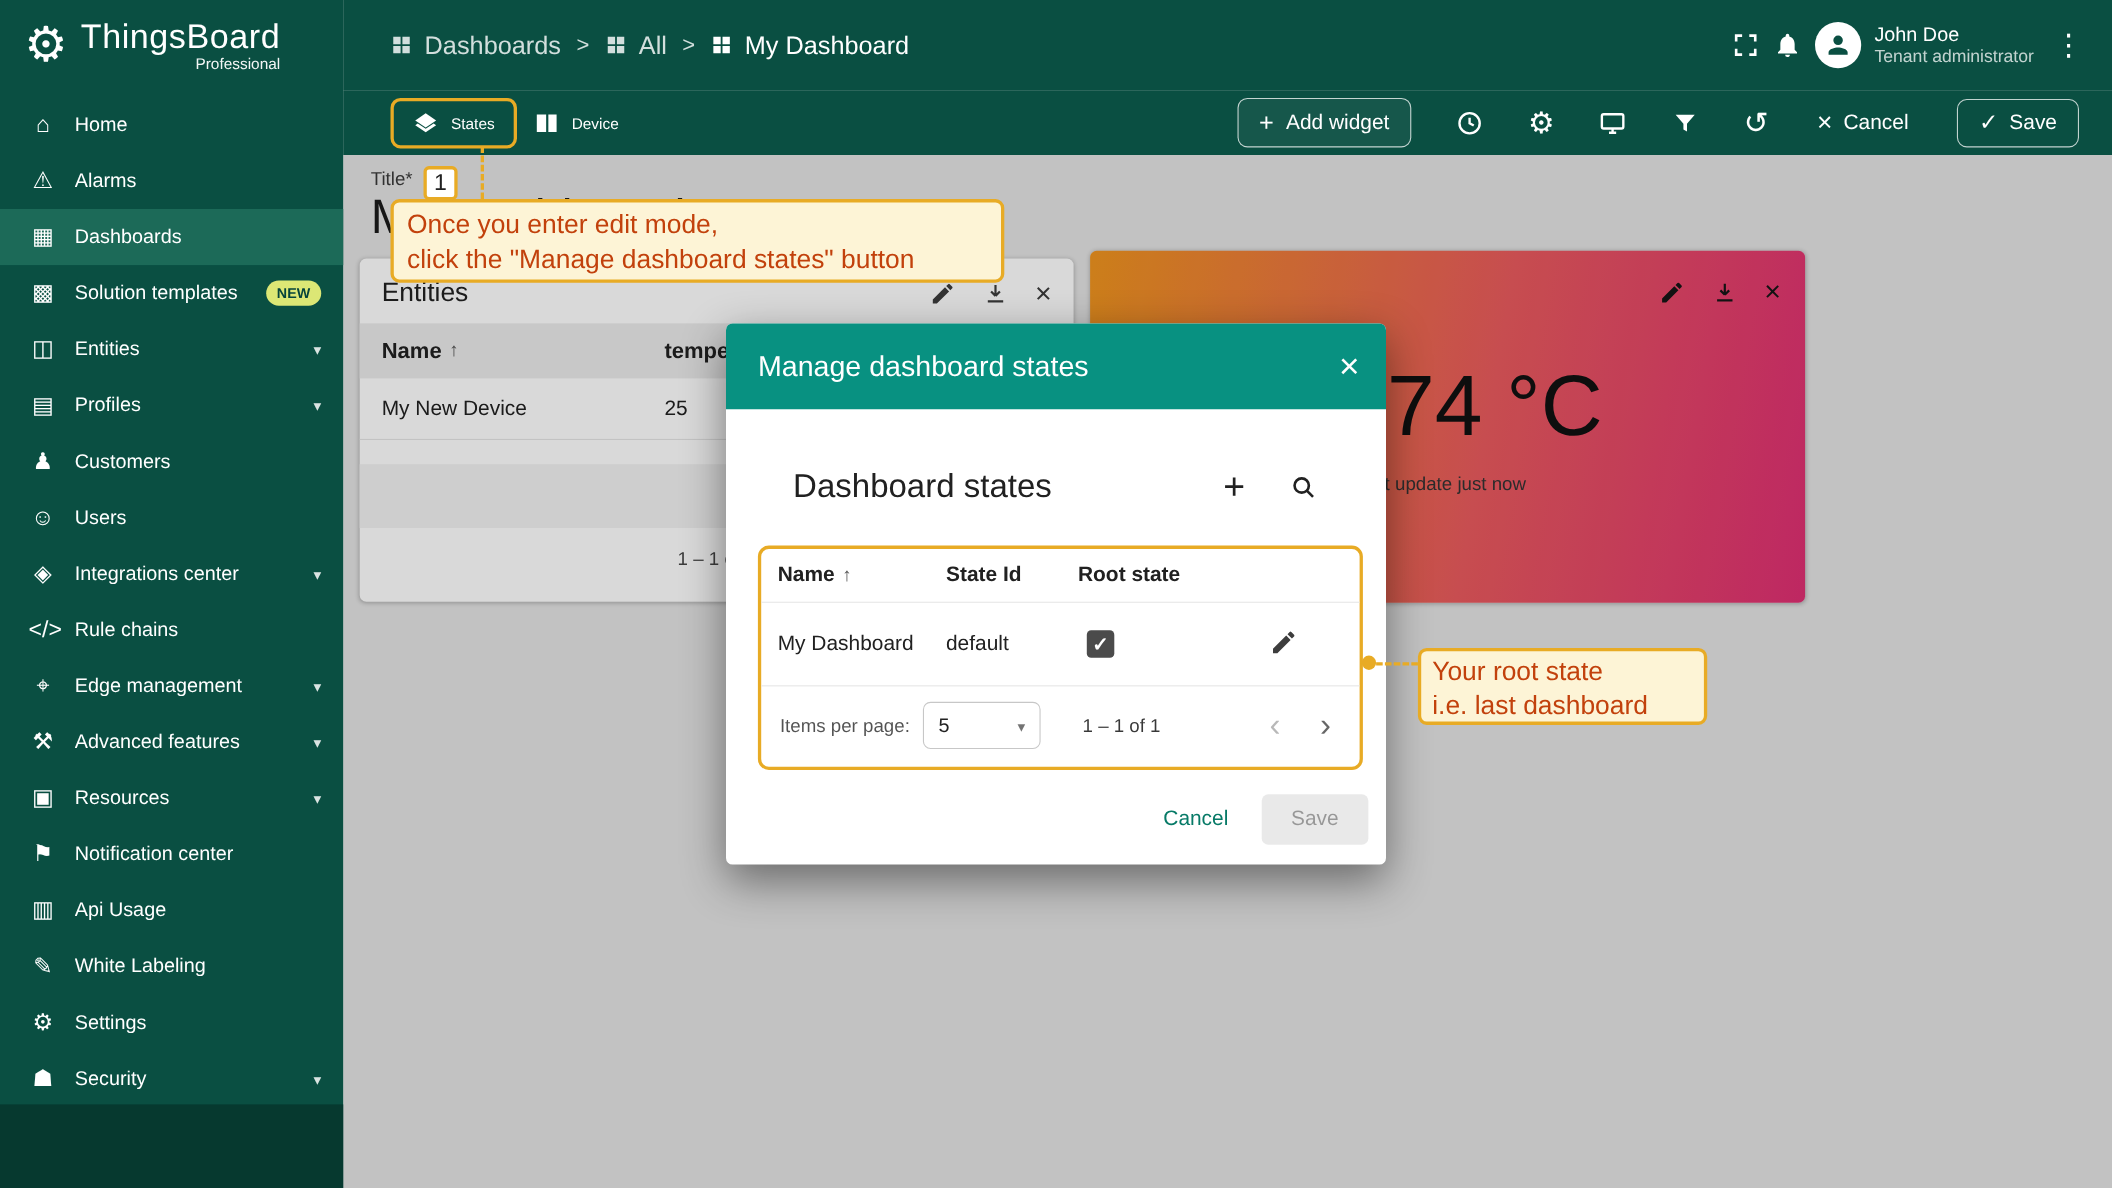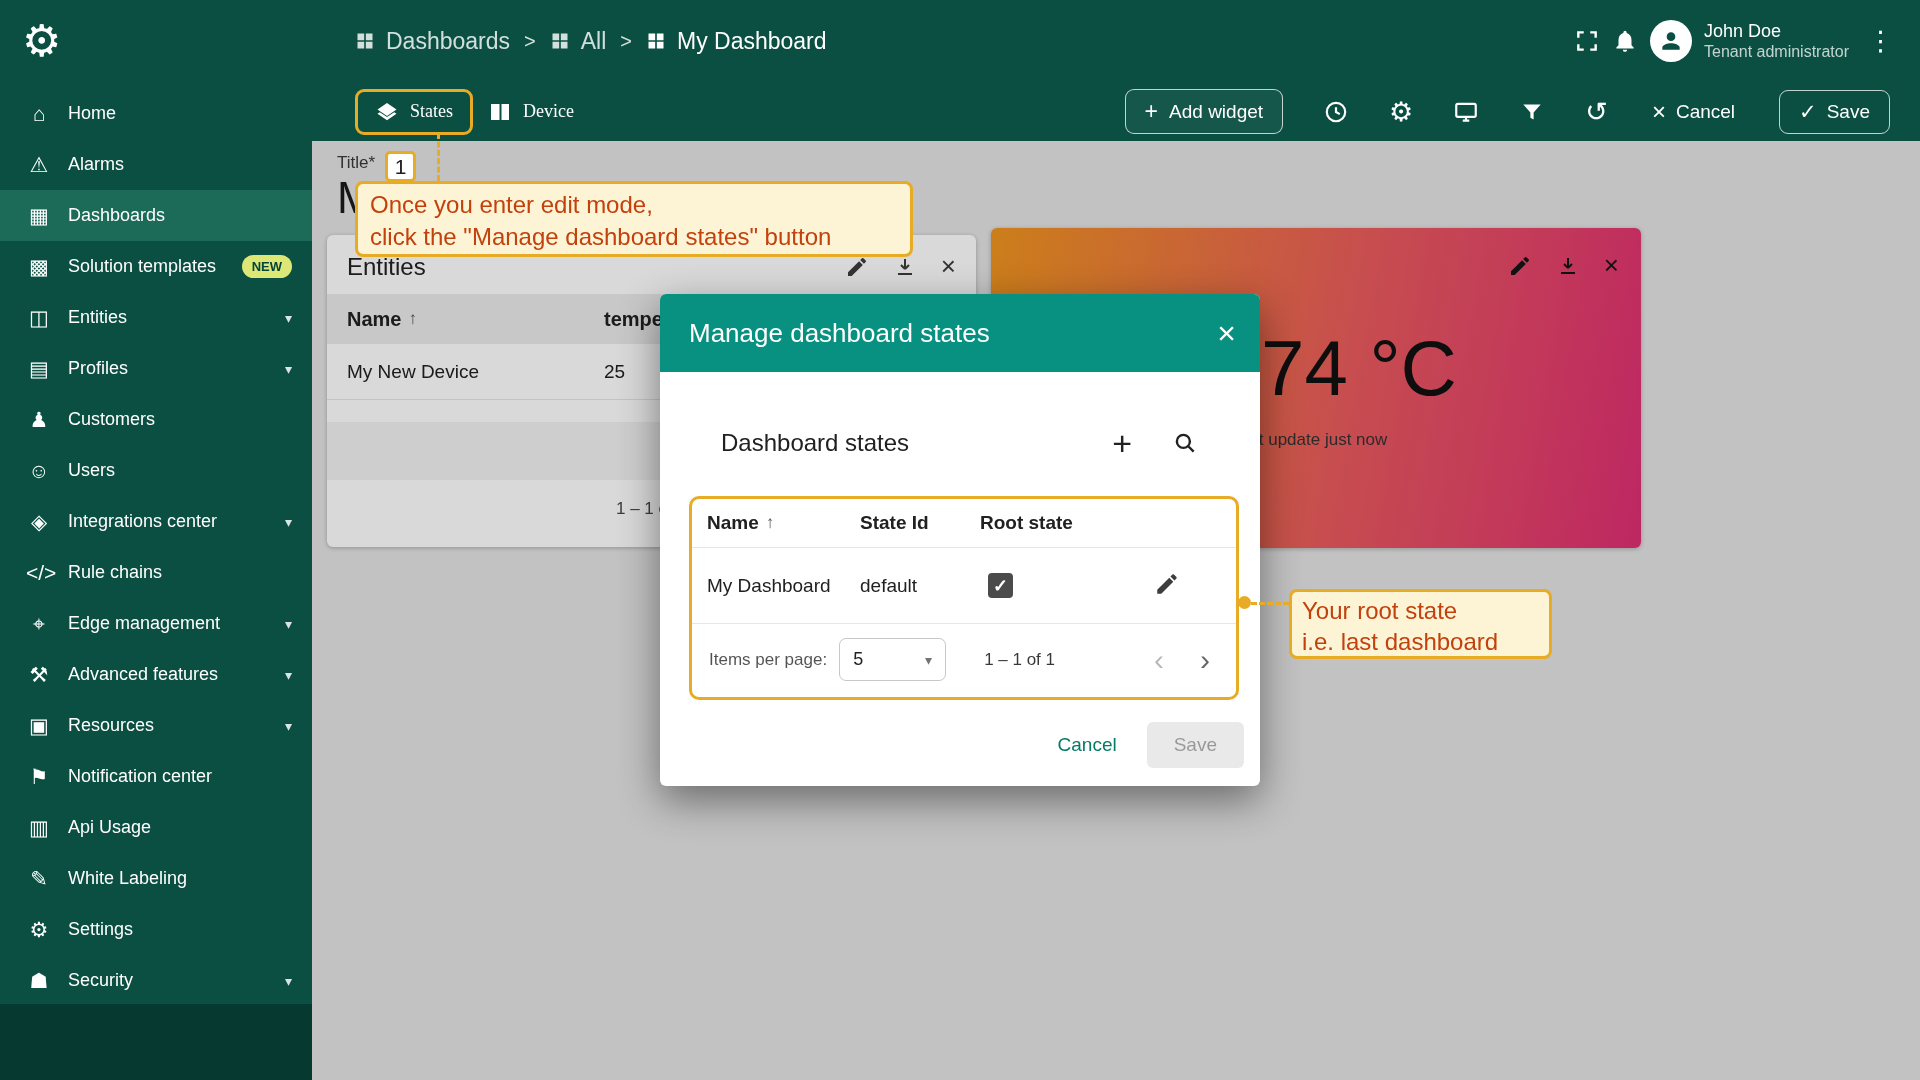--- a/index.html
+++ b/index.html
@@ -41,21 +41,21 @@
   .topbar-right { margin-left:auto; display:flex; align-items:center; gap:12px; }
   .icon-btn { background:none; border:none; color:#fff; cursor:pointer; display:flex; align-items:center; justify-content:center; }
   .avatar { width:42px; height:42px; border-radius:50%; background:#fff; display:flex; align-items:center; justify-content:center; cursor:pointer; }
   .user-info { line-height:1.25; }
   .user-name { font-size:18px; color:#fff; }
   .user-role { font-size:16px; color:rgba(255,255,255,.75); }
   .kebab { font-size:27px; color:#fff; padding:0 6px; }
 
   
   .toolbar { height:59px; background:var(--sidebar-bg); display:flex; align-items:center; padding:0 30px 0 43px; color:#fff; }
-  .tb-btn { display:flex; align-items:center; gap:11px; color:#fff; font-size:18px; background:none; border:none; cursor:pointer; padding:9px 15px; border-radius:9px;font-family:Liberation Serif, serif; }
+  .tb-btn { display:flex; align-items:center; gap:11px; color:#fff; font-size:14px; background:none; border:none; cursor:pointer; padding:9px 15px; border-radius:9px; }
   .btn-states { border:3px solid var(--accent-yellow); padding:8px 17px; }
   .toolbar-right { margin-left:auto; display:flex; align-items:center; gap:40px; }
   .btn-add-widget { display:flex; align-items:center; gap:11px; color:#fff; font-size:19px; background:rgba(255,255,255,.05); border:1px solid rgba(255,255,255,.75); border-radius:9px; padding:10px 19px; cursor:pointer; }
   .plus-glyph { font-size:23px; line-height:1; font-weight:300; }
   .glyph-btn { font-size:27px; }
   .btn-cancel-tb { display:flex; align-items:center; gap:10px; color:#fff; font-size:19px; background:none; border:none; padding:10px 4px; cursor:pointer; }
   .btn-save-tb { display:flex; align-items:center; gap:10px; color:#fff; font-size:19px; background:none; border:1px solid rgba(255,255,255,.75); border-radius:9px; padding:10px 19px; cursor:pointer; }
 
   
   .content { position:absolute; top:141px; left:0; right:0; bottom:0; background:#e4e4e4; overflow:hidden; }
@@ -80,21 +80,21 @@
   .temp-update { position:absolute; left:246px; top:202px; font-size:17px; color:#333; }
 
   .backdrop { position:absolute; inset:0; background:rgba(0,0,0,.15); z-index:5; }
 
   
   .modal { position:absolute; left:660px; top:294px; width:600px; height:492px; background:#fff; border-radius:6px; box-shadow:0 14px 40px rgba(0,0,0,.45); z-index:15; }
   .modal-head { height:78px; background:var(--modal-header-bg); border-radius:6px 6px 0 0; display:flex; align-items:center; padding:0 24px 0 29px; }
   .modal-title { color:#fff; font-size:26px; font-weight:500; }
   .modal-close { margin-left:auto; color:#fff; font-size:32px; font-weight:300; background:none; border:none; cursor:pointer; line-height:1; }
   .modal-section { position:absolute; left:61px; right:62px; top:128px; height:42px; display:flex; align-items:center; }
-  .section-title { font-size:24px; color:#212121; }
+  .section-title { font-size:30px; color:#212121; }
   .section-actions { margin-left:auto; display:flex; align-items:center; gap:40px; }
   .plus-btn { font-size:34px; font-weight:300; color:#212121; background:none; border:none; cursor:pointer; line-height:1; }
   .state-table { position:absolute; left:29px; top:202px; width:550px; height:204px; border:3px solid var(--accent-yellow); border-radius:10px; }
   .st-head { display:flex; align-items:center; height:48px; padding-left:15px; font-size:19px; font-weight:bold; color:#212121; }
   .mcol1 { width:153px; display:flex; align-items:center; gap:7px; }
   .mcol2 { width:120px; }
   .st-row { display:flex; align-items:center; height:76px; padding-left:15px; border-top:1px solid #e6e6e6; font-size:19px; }
   .checkbox { width:25px; height:25px; margin-left:8px; background:#4b4b4b; border-radius:4px; color:#fff; font-size:18px; font-weight:bold; display:flex; align-items:center; justify-content:center; cursor:pointer; }
   .row-edit { margin-left:auto; margin-right:56px; color:#3d3d3d; background:none; border:none; cursor:pointer; }
   .st-pagination { display:flex; align-items:center; height:72px; border-top:1px solid #e6e6e6; padding-left:17px; font-size:17px; color:rgba(0,0,0,.68); }
@@ -118,20 +118,24 @@
   .c2-dot { position:absolute; left:1238px; top:596px; width:13px; height:13px; border-radius:50%; background:var(--accent-yellow); z-index:21; }
 </style>
 </head>
 <body>
 
 <div class="app">
 
   <aside class="sidebar">
     <div class="logo">
       <span class="logo-gear">⚙</span>
+      <span class="logo-text">
+        <span class="logo-title">ThingsBoard</span>
+        <span class="logo-sub">Professional</span>
+      </span>
     </div>
     <nav id="sidebar-nav">
         <div class="nav-item">
           <span class="nav-icon">⌂</span>
           <span class="nav-label">Home</span>
         </div>
         <div class="nav-item">
           <span class="nav-icon">⚠</span>
           <span class="nav-label">Alarms</span>
         </div>

